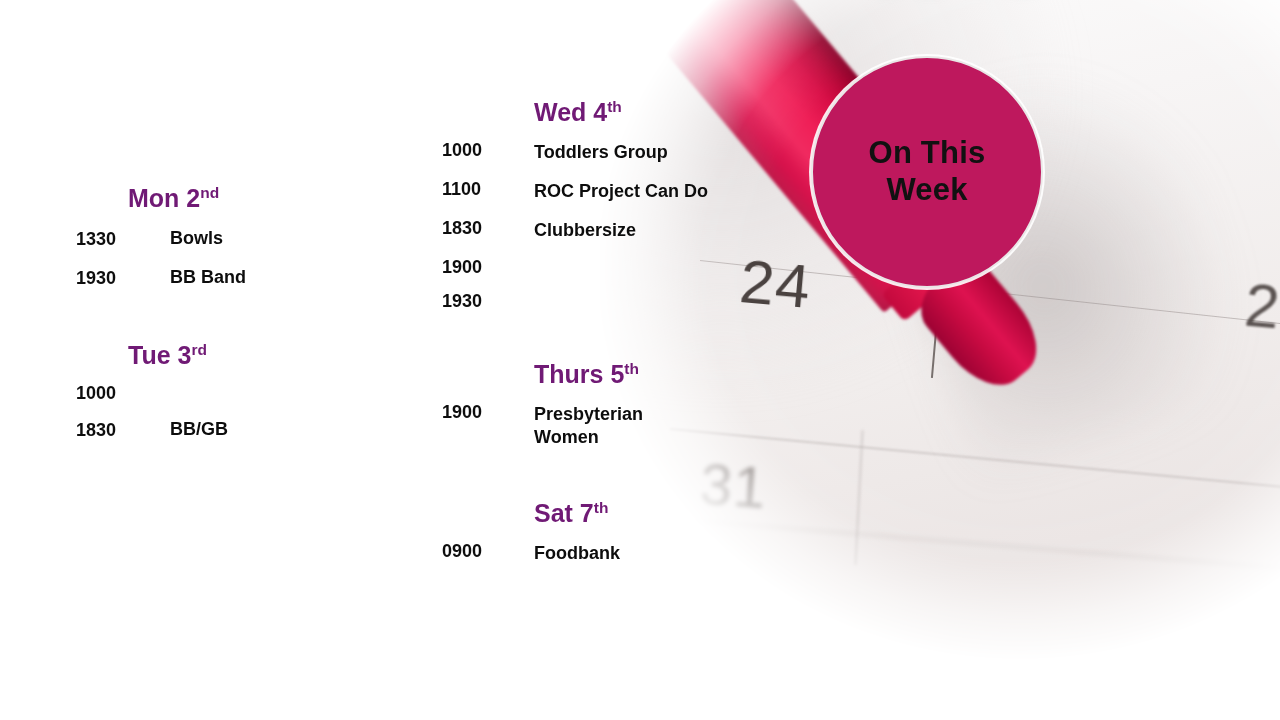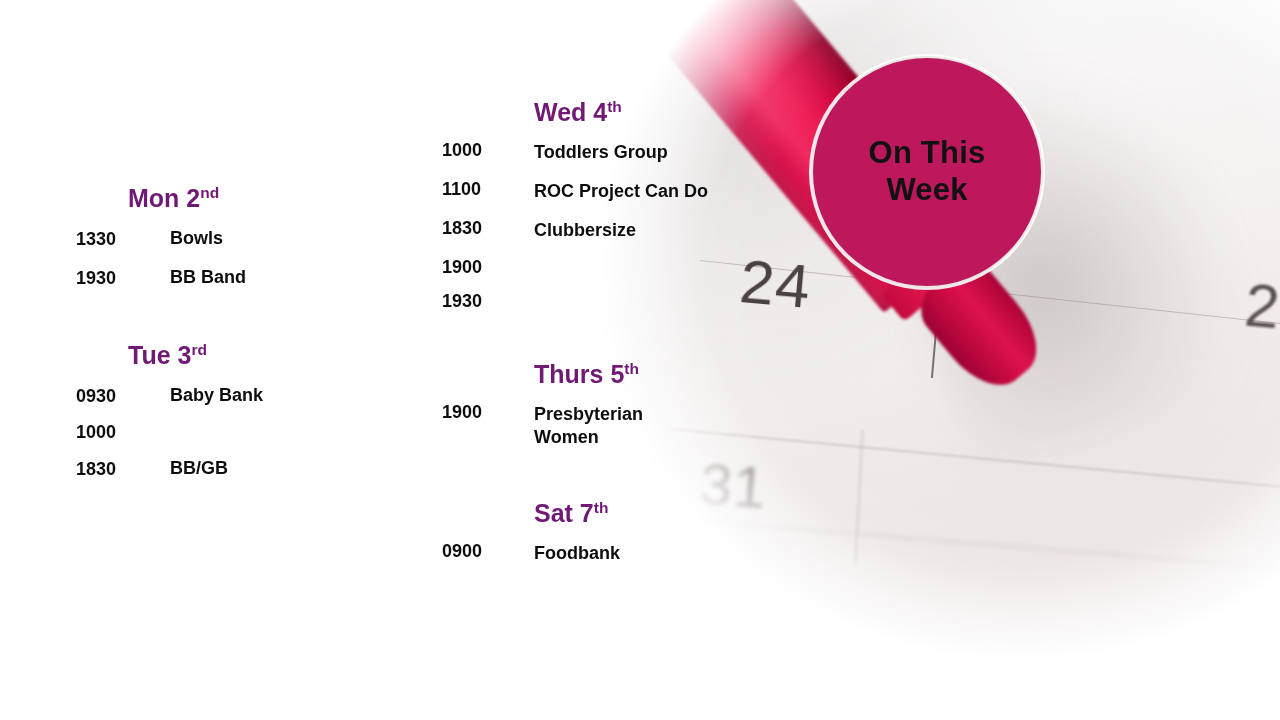--- a/index.html
+++ b/index.html
@@ -251,24 +251,20 @@
         </div>
         <div class="event-row">
           <span class="event-time">1930</span>
           <span class="event-name">BB Band</span>
         </div>
       </div>
       <div class="block-gap"></div>
       <div class="day-block">
         <div class="day-head"><span>Tue 3</span><sup>rd</sup></div>
         <div class="event-row">
-          <span class="event-time">0930</span>
-          <span class="event-name">Baby Bank</span>
-        </div>
-        <div class="event-row">
           <span class="event-time">1000</span>
         </div>
         <div class="event-row">
           <span class="event-time">1830</span>
           <span class="event-name">BB/GB</span>
         </div>
       </div>
     </div>
   <div class="col" id="col-mid">
       <div class="day-block">

